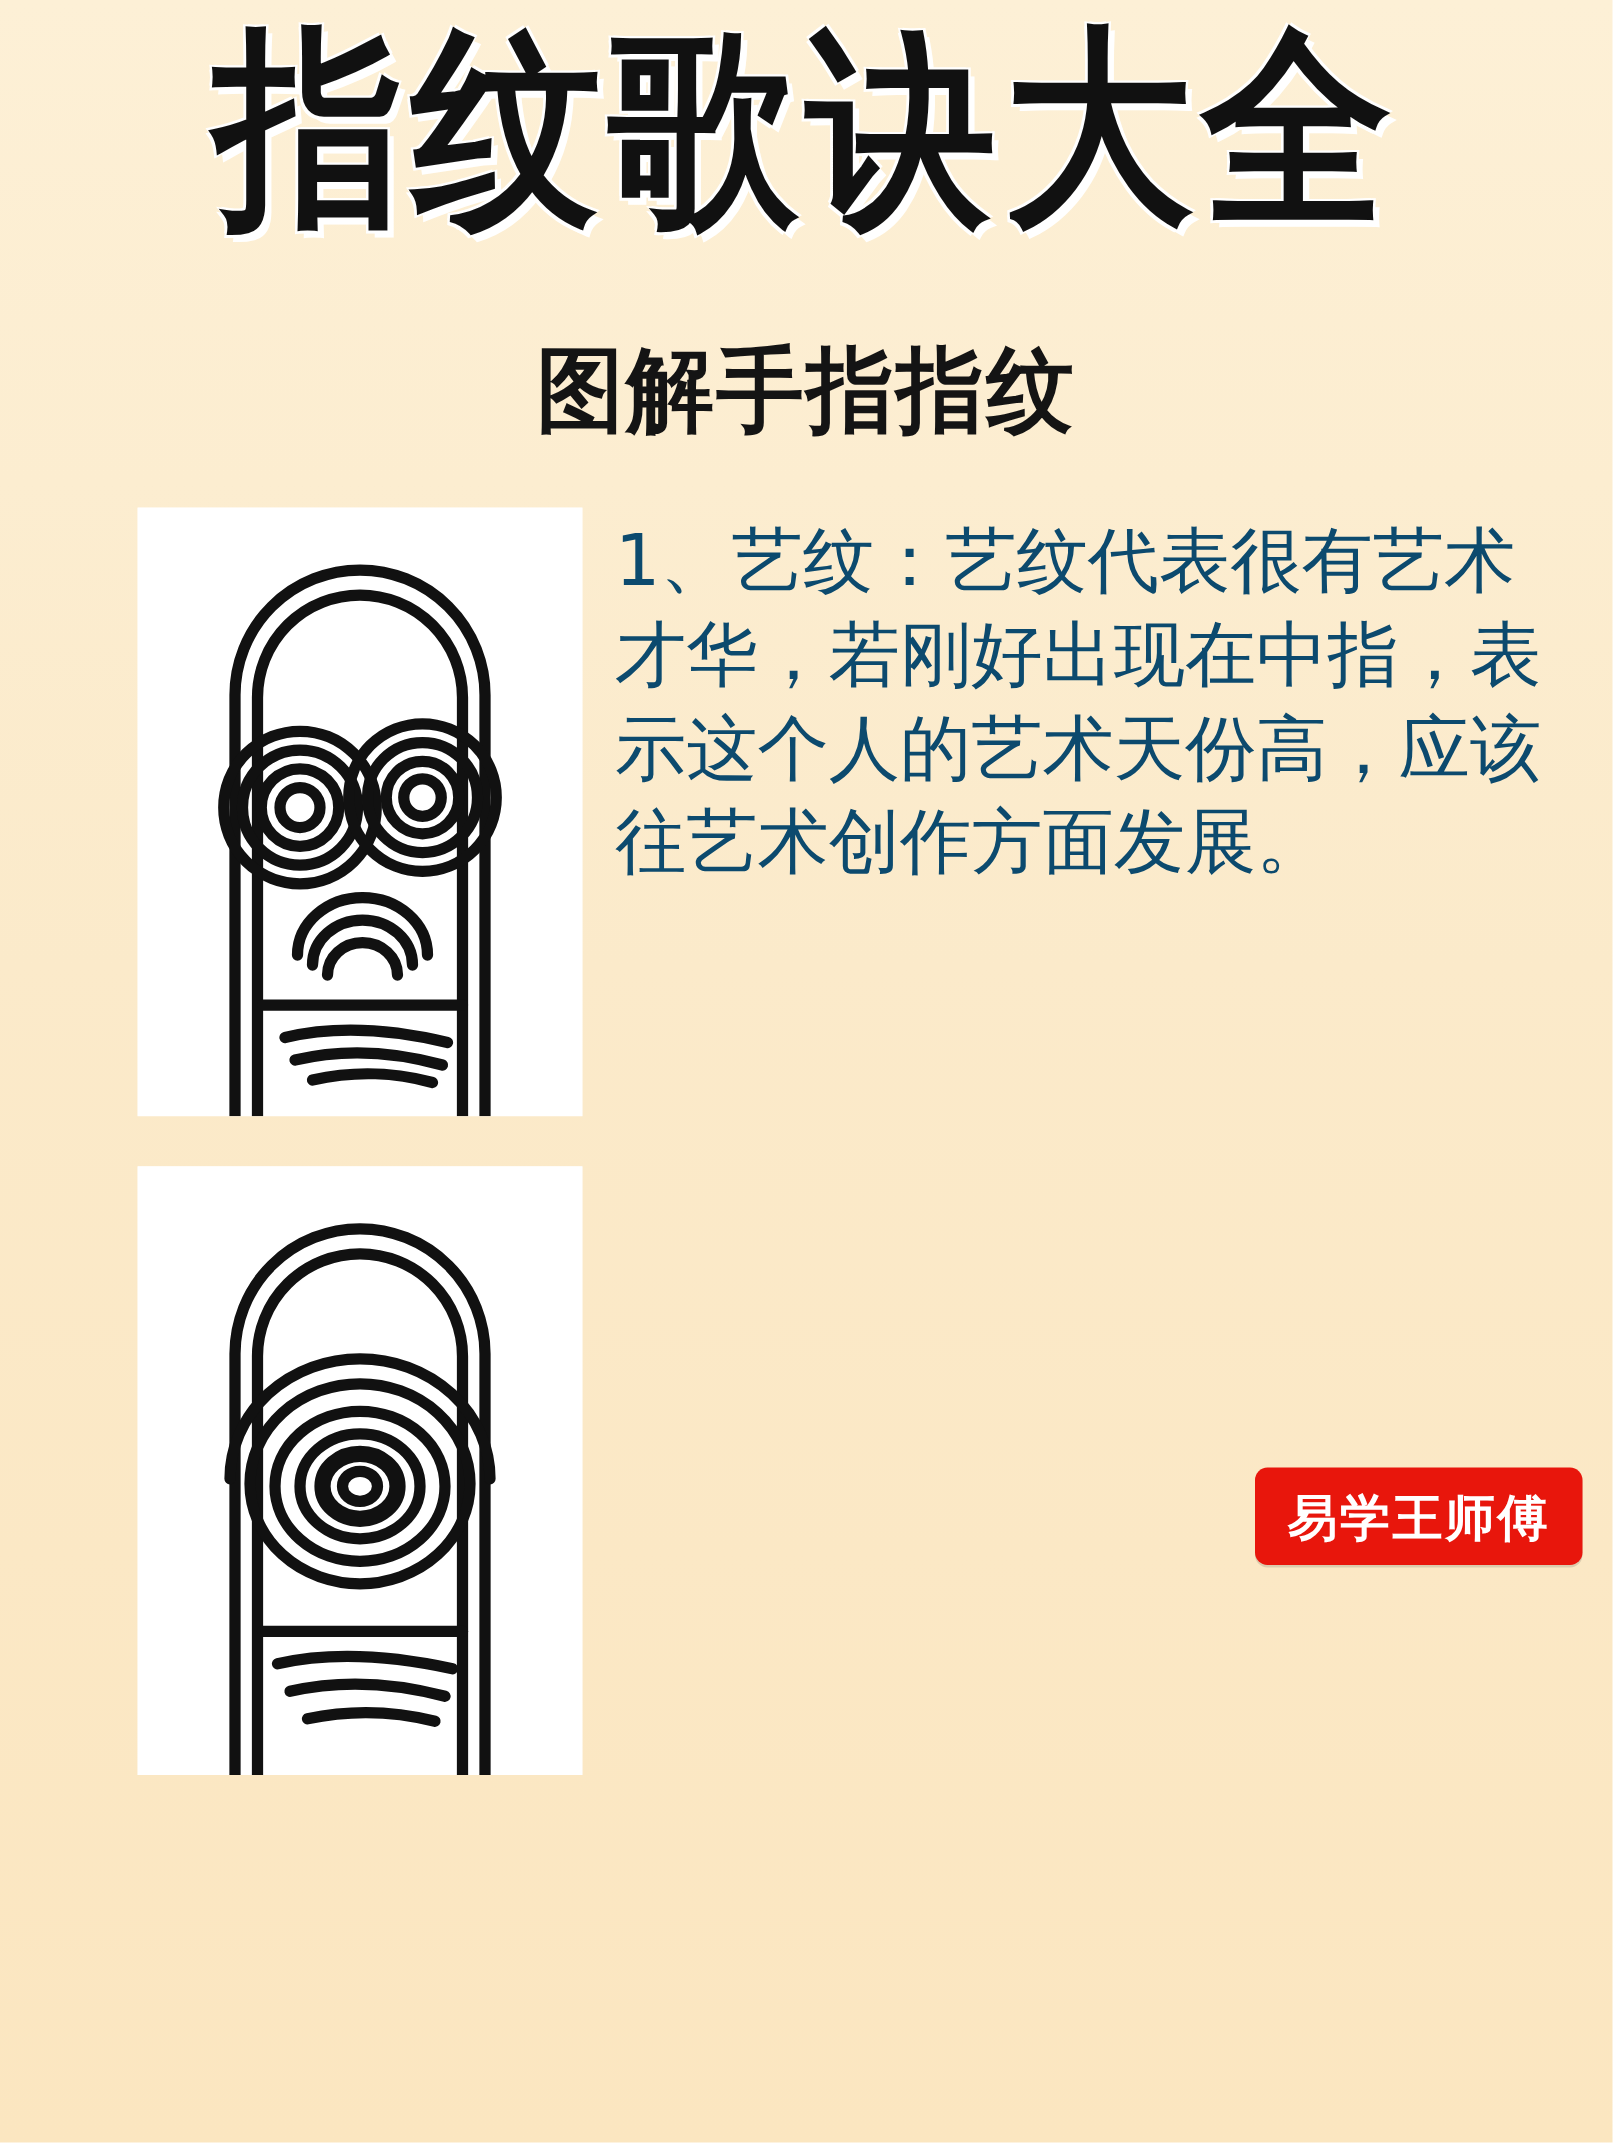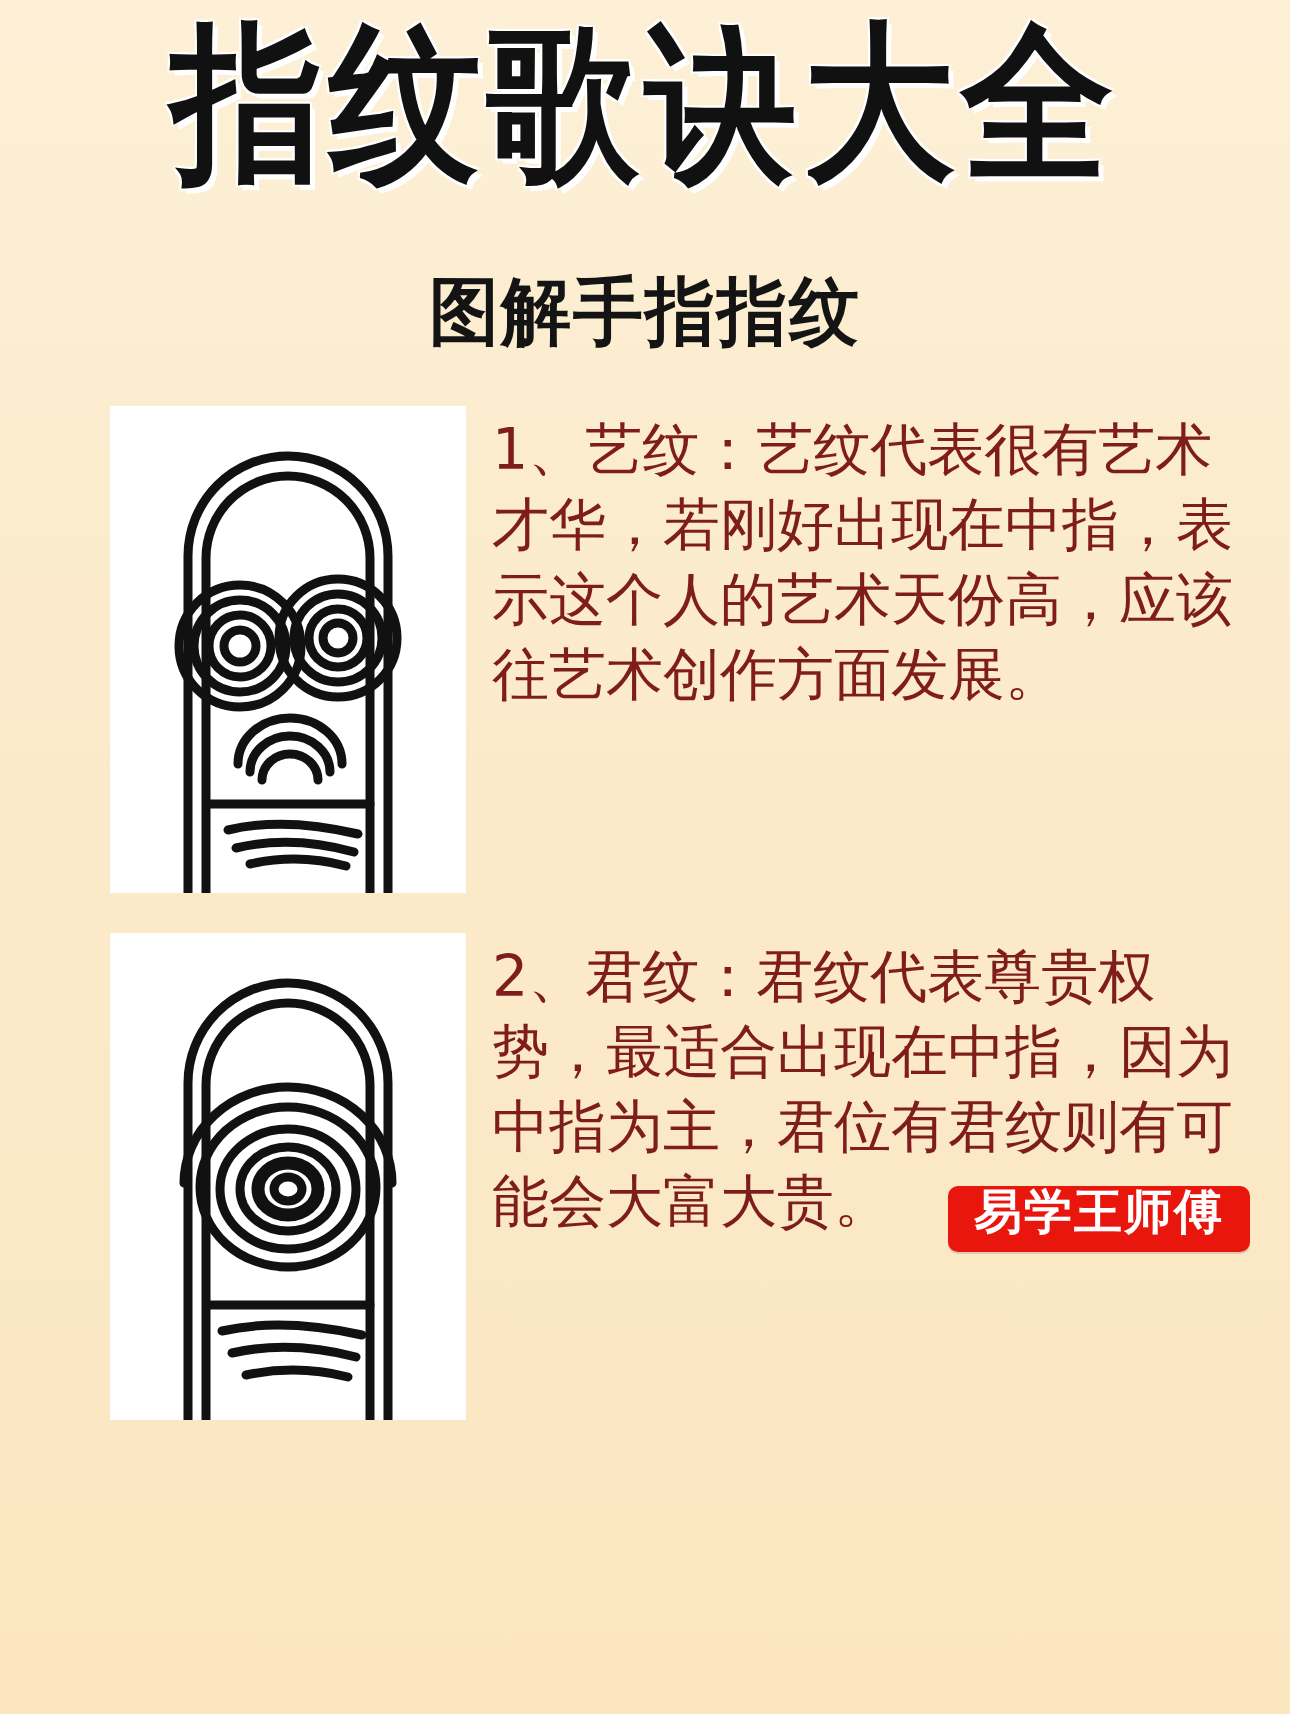--- a/index.html
+++ b/index.html
@@ -79,38 +79,38 @@
     display: block;
     width: 100%;
     height: 100%;
   }
 
   .entry-text {
     flex: 1 1 auto;
     margin-left: 26px;
     font-size: 57px;
     line-height: 1.32;
-    color: #7f1d1d;
+    color: #0c4a6e;
     font-weight: 500;
     letter-spacing: 0px;
     font-family: "DejaVu Sans", "Liberation Sans", sans-serif;
     padding-top: 6px;
     word-break: break-all;
   }
 
   
   .badge {
     position: absolute;
-    right: 40px;
+    right: 24px;
     bottom: 22px;
     background: #e8160c;
     color: #ffffff;
-    font-size: 48px;
+    font-size: 40px;
     font-weight: 700;
-    padding: 0 26px 16px 26px;
+    padding: 20px 26px 16px 26px;
     border-radius: 10px;
     letter-spacing: 2px;
     font-family: "DejaVu Sans", "Liberation Sans", sans-serif;
     line-height: 1.05;
     box-shadow: 0 2px 0 rgba(0,0,0,0.12);
   }
 </style>
 </head>
 <body>
 
@@ -170,18 +170,17 @@
           <ellipse cx="178" cy="254" rx="88" ry="80"></ellipse>
           <path d="M74 250 A104 96 0 0 1 282 250"></path>
 
           <path d="M100 372 L260 372"></path>
           <path d="M112 398 C156 388 206 392 252 402"></path>
           <path d="M122 420 C166 410 208 414 246 424"></path>
           <path d="M136 442 C174 434 206 436 238 444"></path>
         </g>
       </svg>
     </div>
-    <div class="entry-text">2、君纹：君纹代表尊贵权势，最适合出现在中指，因为中指为主，君位有君纹则有可能会大富大贵。</div>
   </div>
 
   <div class="badge">易学王师傅</div>
 
 </div>
 
 </body></html>

